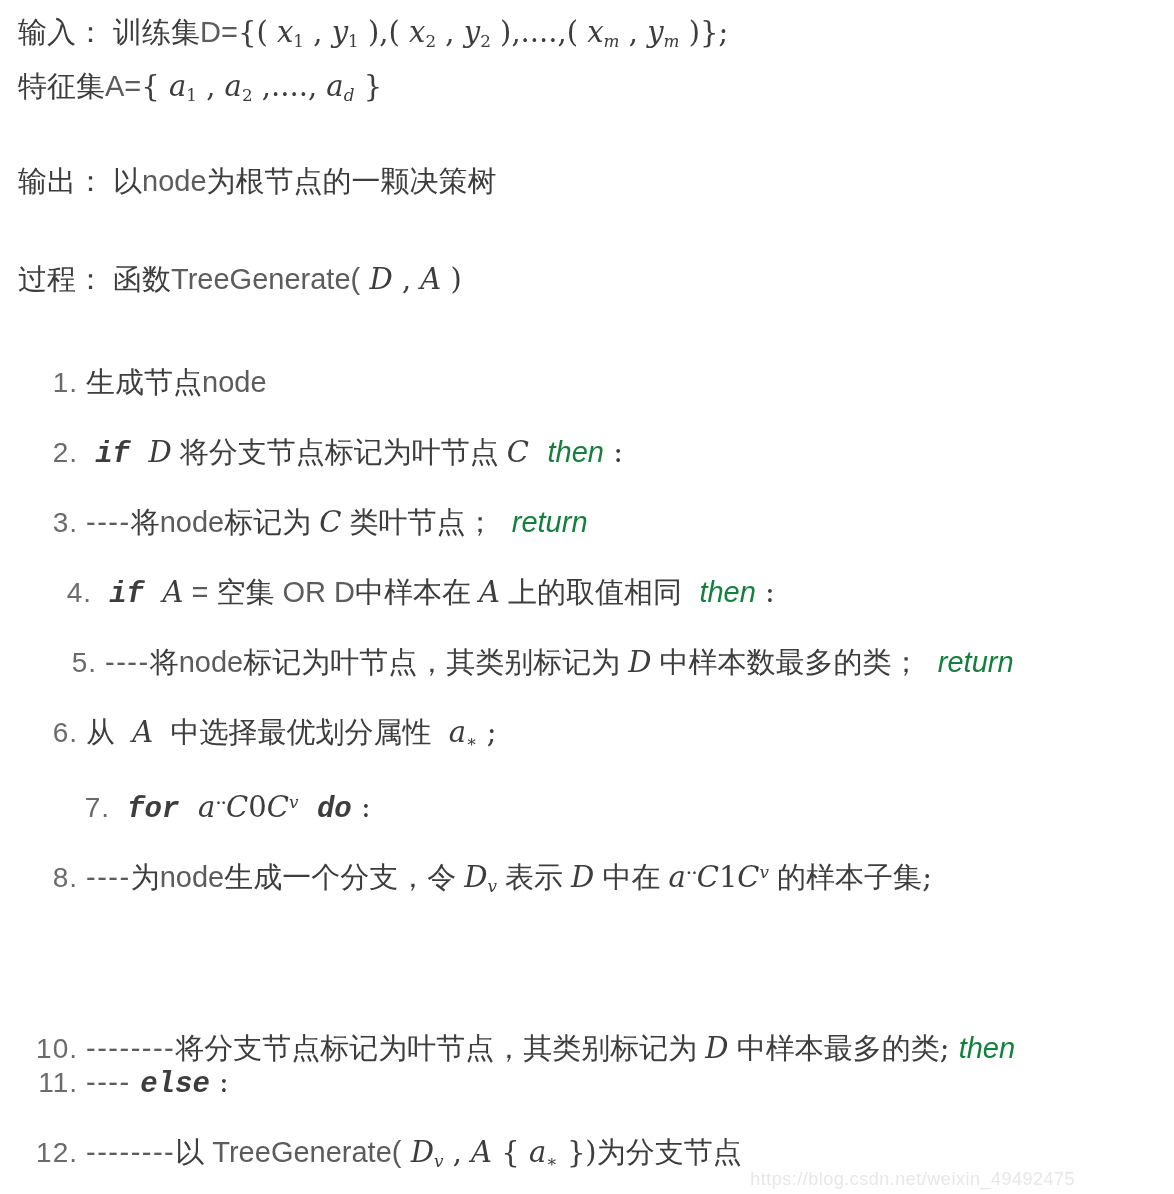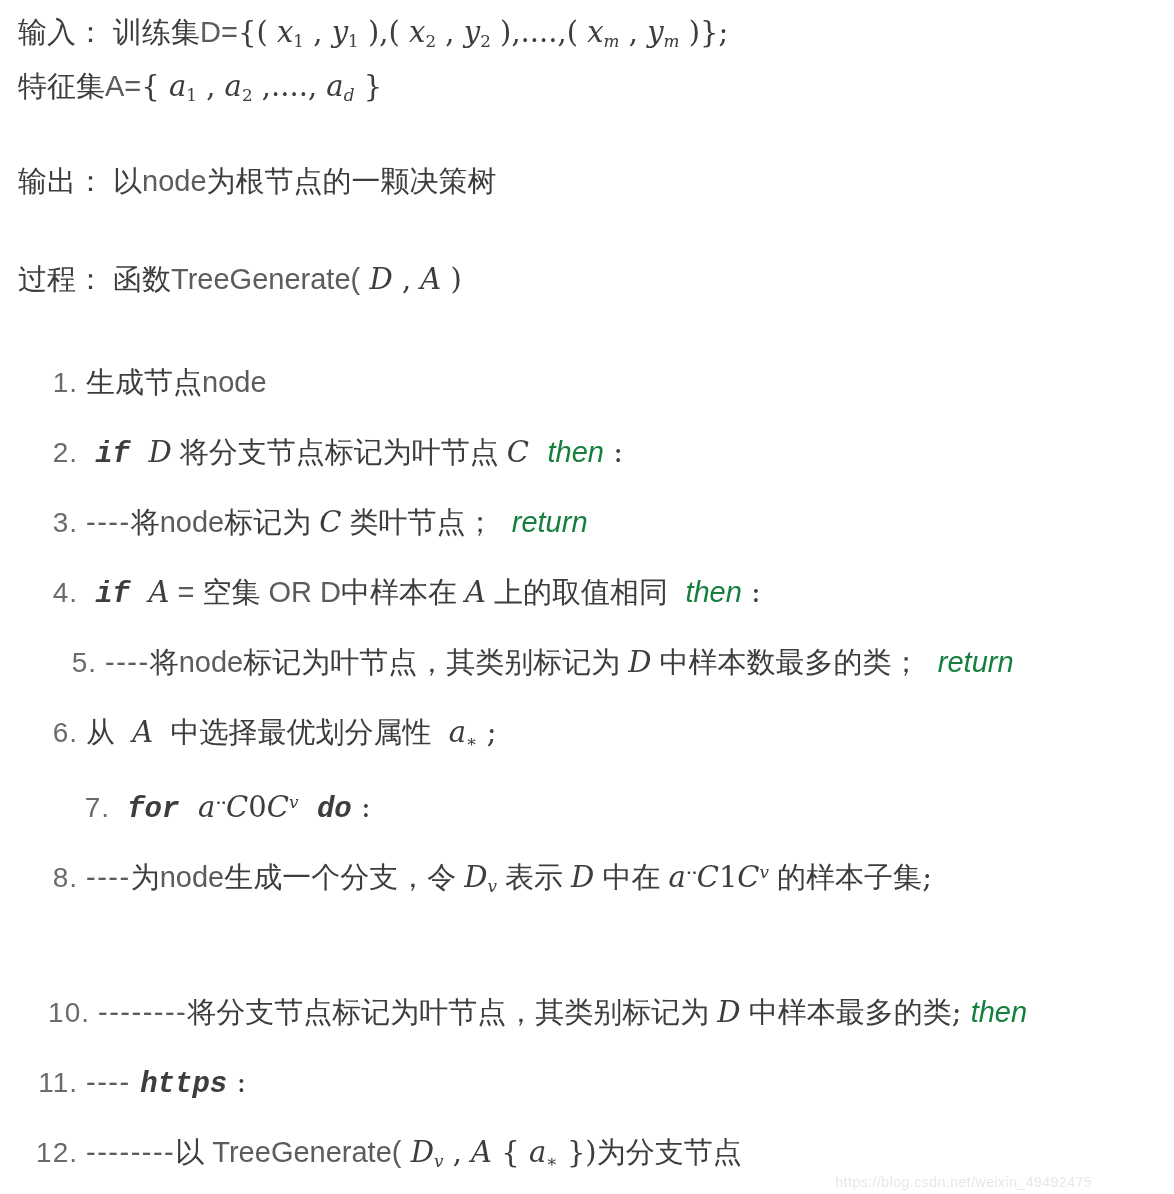--- a/index.html
+++ b/index.html
@@ -22,27 +22,27 @@
   .hdr { padding-left: 18px; }
 
   
   .L0  { top: 12px; }
   .L1  { top: 66px; }
   .L2  { top: 161px; }
   .L3  { top: 259px; }
   .L4  { top: 362px; }
   .L5  { top: 432px; }
   .L6  { top: 502px; }
-  .L7  { top: 572px; }
+  .L7  { top: 572px; margin-left: 14px; }
   .L8  { top: 642px; margin-left: 19px; }
   .L9  { top: 712px; }
   .L10 { top: 782px; padding-left: 32px; }
   .L11 { top: 852px; }
   .L12 { top: 922px; }
-  .L13 { top: 992px; margin-left: 12px; }
+  .L13 { top: 1028px; }
   .L14 { top: 1062px; }
   .L15 { top: 1132px; }
 
   .num {
     display: inline-block;
     width: 78px;
     text-align: right;
     padding-right: 8px;
     font-family: "Liberation Sans", sans-serif;
     font-weight: 300;
@@ -59,25 +59,25 @@
   .seg-mi   { font-family: "DejaVu Serif", serif; font-style: italic; color: #3d3d3d; }
   .seg-kw   { font-family: Liberation Mono, monospace; font-style: italic; font-weight: 700; color: #3d3d3d; }
   .seg-kw2  { font-family: Liberation Sans, sans-serif; font-style: italic; color: #15803d; }
   .seg-sub  { font-family: "DejaVu Serif", serif; font-size: 0.58em; vertical-align: -0.28em; color: #3d3d3d; }
   .seg-subi { font-family: "DejaVu Serif", serif; font-style: italic; font-size: 0.58em; vertical-align: -0.28em; color: #3d3d3d; }
   .seg-sup  { font-family: "DejaVu Serif", serif; font-style: italic; font-size: 0.58em; vertical-align: 0.55em; color: #3d3d3d; }
   .seg-dots { font-family: "DejaVu Serif", serif; font-size: 0.7em; vertical-align: 0.35em; letter-spacing: -1px; color: #3d3d3d; }
 
   .watermark {
     position: absolute;
-    right: 4px;
+    right: 21px;
     bottom: 4px;
     font-family: "Liberation Sans", sans-serif;
     font-weight: 300;
-    font-size: 14px;
+    font-size: 18px;
     color: #e7e7e7;
     letter-spacing: 0.5px;
   }
 </style>
 </head>
 <body>
 
 <div id="canvas">
   <div class="line hdr L0"><span class="seg-cn">输入：</span><span class="seg-cn"> </span><span class="seg-cn">训练集</span><span class="seg-lt">D=</span><span class="seg-m">{( </span><span class="seg-mi">x</span><span class="seg-sub">1</span><span class="seg-m"> , </span><span class="seg-mi">y</span><span class="seg-sub">1</span><span class="seg-m"> ),( </span><span class="seg-mi">x</span><span class="seg-sub">2</span><span class="seg-m"> , </span><span class="seg-mi">y</span><span class="seg-sub">2</span><span class="seg-m"> ),....,( </span><span class="seg-mi">x</span><span class="seg-subi">m</span><span class="seg-m"> , </span><span class="seg-mi">y</span><span class="seg-subi">m</span><span class="seg-m"> )};</span></div>
   <div class="line hdr L1"><span class="seg-cn">特征集</span><span class="seg-lt">A=</span><span class="seg-m">{ </span><span class="seg-mi">a</span><span class="seg-sub">1</span><span class="seg-m"> , </span><span class="seg-mi">a</span><span class="seg-sub">2</span><span class="seg-m"> ,...., </span><span class="seg-mi">a</span><span class="seg-subi">d</span><span class="seg-m"> }</span></div>
@@ -85,17 +85,17 @@
   <div class="line hdr L3"><span class="seg-cn">过程：</span><span class="seg-cn"> </span><span class="seg-cn">函数</span><span class="seg-lt">TreeGenerate(</span><span class="seg-m"> </span><span class="seg-mi">D</span><span class="seg-m"> , </span><span class="seg-mi">A</span><span class="seg-m"> )</span></div>
   <div class="line L4"><span class="num">1.</span><span class="seg-cn">生成节点</span><span class="seg-lt">node</span></div>
   <div class="line L5"><span class="num">2.</span><span class="seg-m"> </span><span class="seg-kw">if</span><span class="seg-m">  </span><span class="seg-mi">D</span><span class="seg-cn"> 将分支节点标记为叶节点 </span><span class="seg-mi">C</span><span class="seg-m">  </span><span class="seg-kw2">then</span><span class="seg-m"> :</span></div>
   <div class="line L6"><span class="num">3.</span><span class="seg-dash">----</span><span class="seg-cn">将</span><span class="seg-lt">node</span><span class="seg-cn">标记为 </span><span class="seg-mi">C</span><span class="seg-cn"> 类叶节点； </span><span class="seg-m"> </span><span class="seg-kw2">return</span></div>
   <div class="line L7"><span class="num">4.</span><span class="seg-m"> </span><span class="seg-kw">if</span><span class="seg-m">  </span><span class="seg-mi">A</span><span class="seg-lt"> = </span><span class="seg-cn">空集 </span><span class="seg-lt">OR D</span><span class="seg-cn">中样本在 </span><span class="seg-mi">A</span><span class="seg-cn"> 上的取值相同 </span><span class="seg-m"> </span><span class="seg-kw2">then</span><span class="seg-m"> :</span></div>
   <div class="line L8"><span class="num">5.</span><span class="seg-dash">----</span><span class="seg-cn">将</span><span class="seg-lt">node</span><span class="seg-cn">标记为叶节点，其类别标记为 </span><span class="seg-mi">D</span><span class="seg-cn"> 中样本数最多的类； </span><span class="seg-m"> </span><span class="seg-kw2">return</span></div>
   <div class="line L9"><span class="num">6.</span><span class="seg-cn">从 </span><span class="seg-m"> </span><span class="seg-mi">A</span><span class="seg-m"> </span><span class="seg-cn"> 中选择最优划分属性 </span><span class="seg-m"> </span><span class="seg-mi">a</span><span class="seg-sub">∗</span><span class="seg-m"> ;</span></div>
   <div class="line L10"><span class="num">7.</span><span class="seg-m"> </span><span class="seg-kw">for</span><span class="seg-m">  </span><span class="seg-mi">a</span><span class="seg-dots">··</span><span class="seg-mi">C</span><span class="seg-m">0</span><span class="seg-mi">C</span><span class="seg-sup">v</span><span class="seg-m">  </span><span class="seg-kw">do</span><span class="seg-m"> :</span></div>
   <div class="line L11"><span class="num">8.</span><span class="seg-dash">----</span><span class="seg-cn">为</span><span class="seg-lt">node</span><span class="seg-cn">生成一个分支，令 </span><span class="seg-mi">D</span><span class="seg-subi">v</span><span class="seg-cn"> 表示 </span><span class="seg-mi">D</span><span class="seg-cn"> 中在 </span><span class="seg-mi">a</span><span class="seg-dots">··</span><span class="seg-mi">C</span><span class="seg-m">1</span><span class="seg-mi">C</span><span class="seg-sup">v</span><span class="seg-cn"> 的样本子集</span><span class="seg-m">;</span></div>
   <div class="line L13"><span class="num">10.</span><span class="seg-dash">--------</span><span class="seg-cn">将分支节点标记为叶节点，其类别标记为 </span><span class="seg-mi">D</span><span class="seg-cn"> 中样本最多的类</span><span class="seg-m">; </span><span class="seg-kw2">then</span></div>
-  <div class="line L14"><span class="num">11.</span><span class="seg-dash">---- </span><span class="seg-kw">https</span><span class="seg-m"> :</span></div>
+  <div class="line L14"><span class="num">11.</span><span class="seg-dash">---- </span><span class="seg-kw">else</span><span class="seg-m"> :</span></div>
   <div class="line L15"><span class="num">12.</span><span class="seg-dash">--------</span><span class="seg-cn">以 </span><span class="seg-lt">TreeGenerate(</span><span class="seg-m"> </span><span class="seg-mi">D</span><span class="seg-subi">v</span><span class="seg-m"> , </span><span class="seg-mi">A</span><span class="seg-m"> { </span><span class="seg-mi">a</span><span class="seg-sub">∗</span><span class="seg-m"> })</span><span class="seg-cn">为分支节点</span></div>
 
   <div class="watermark">https://blog.csdn.net/weixin_49492475</div>
 </div>
 
 </body></html>

